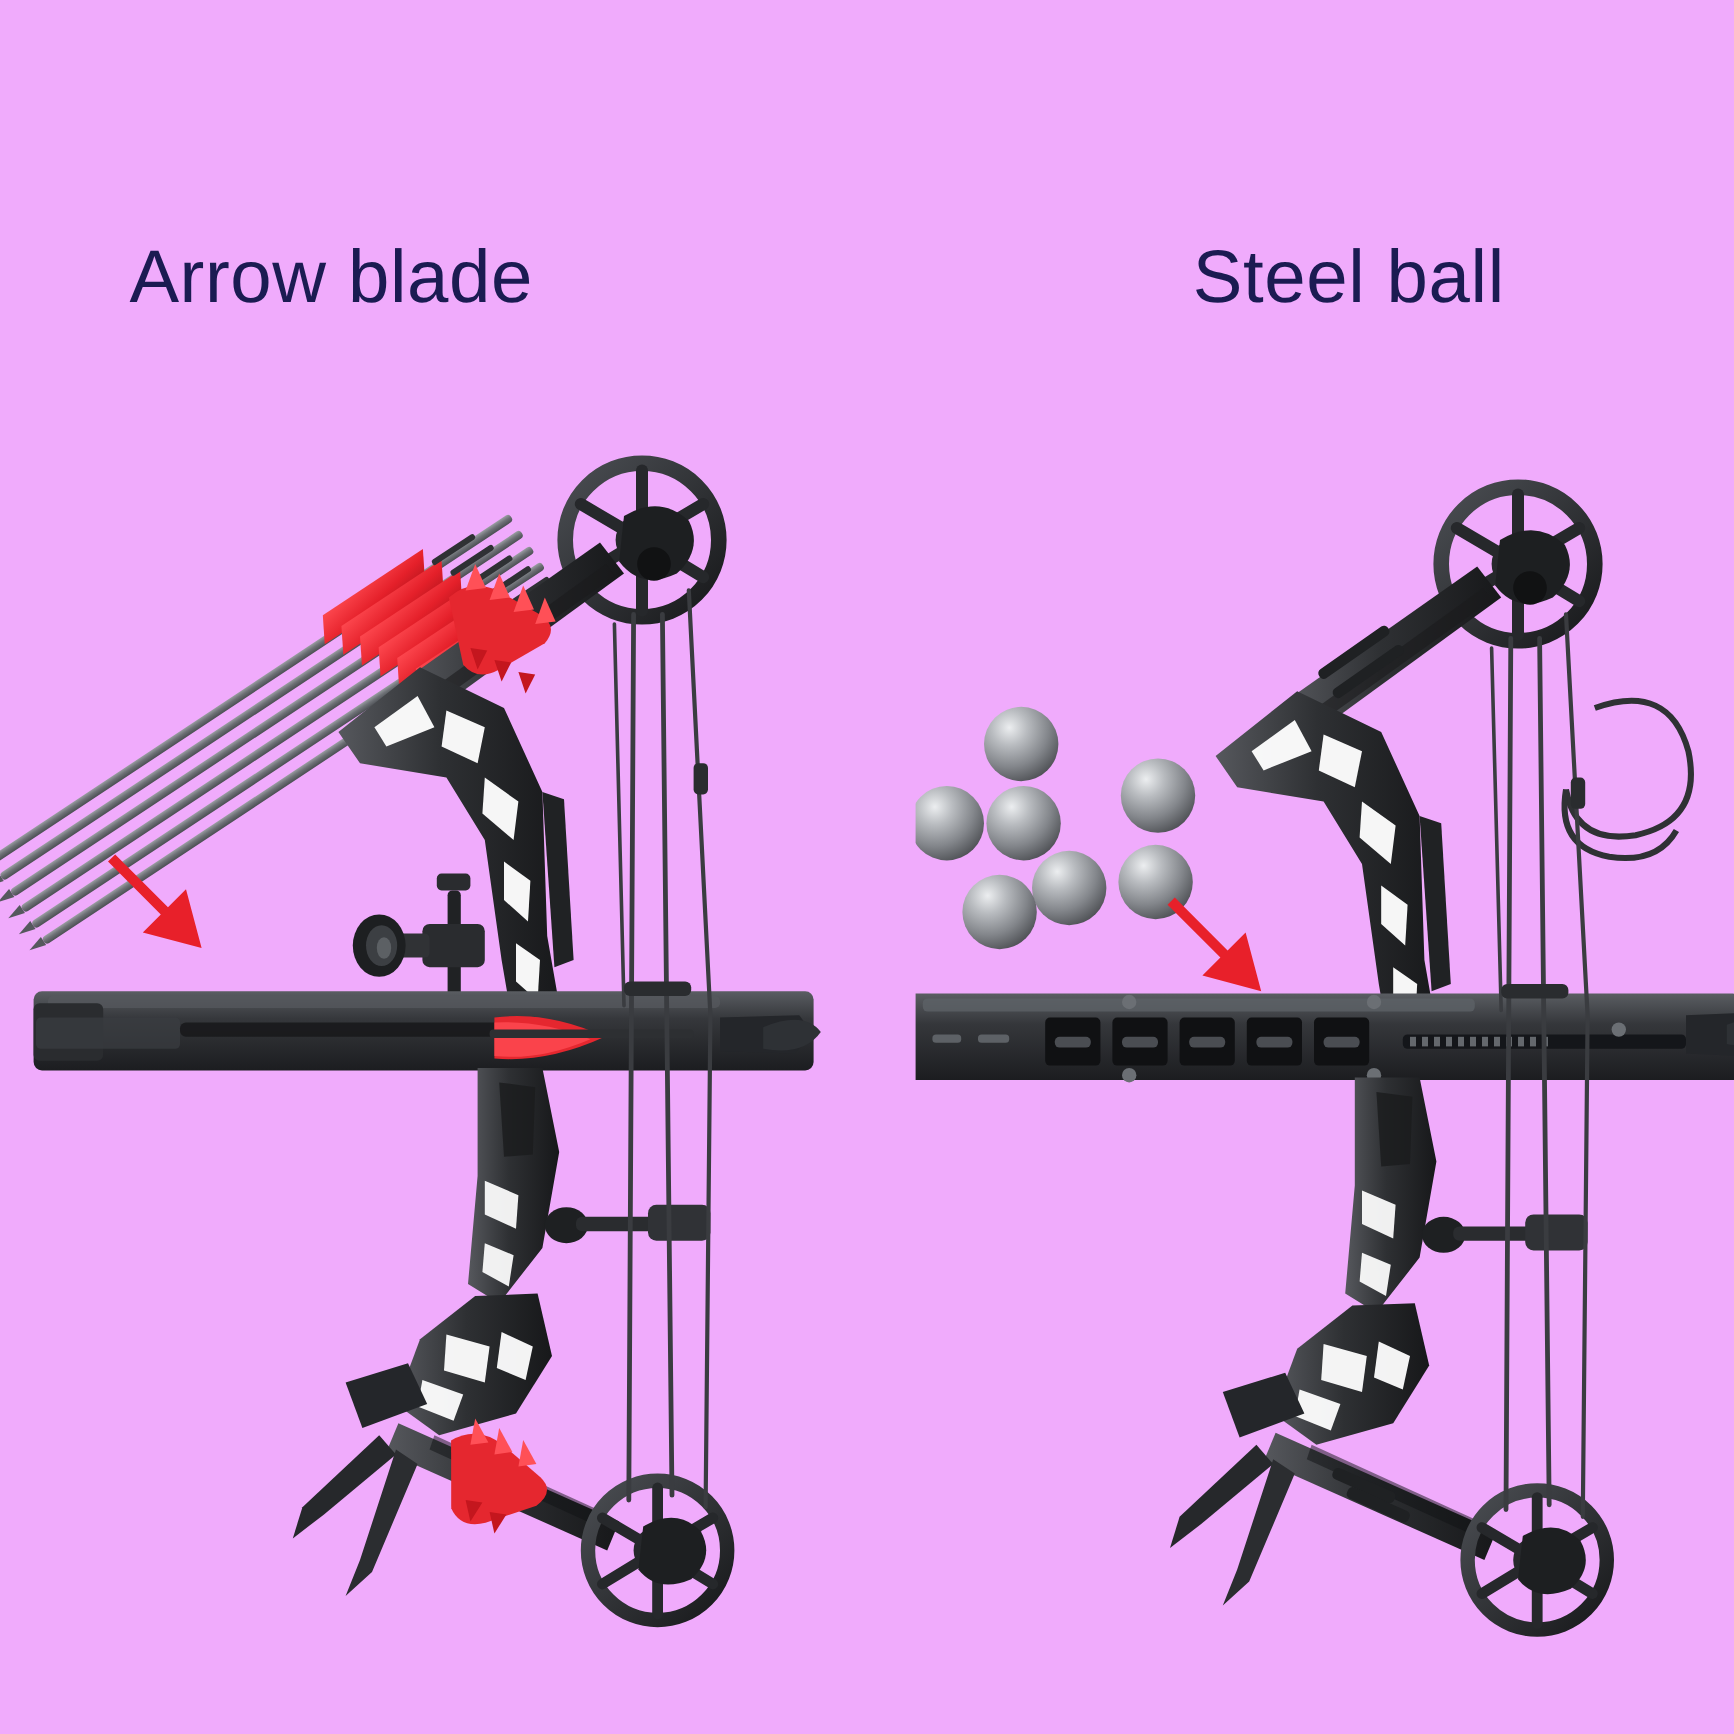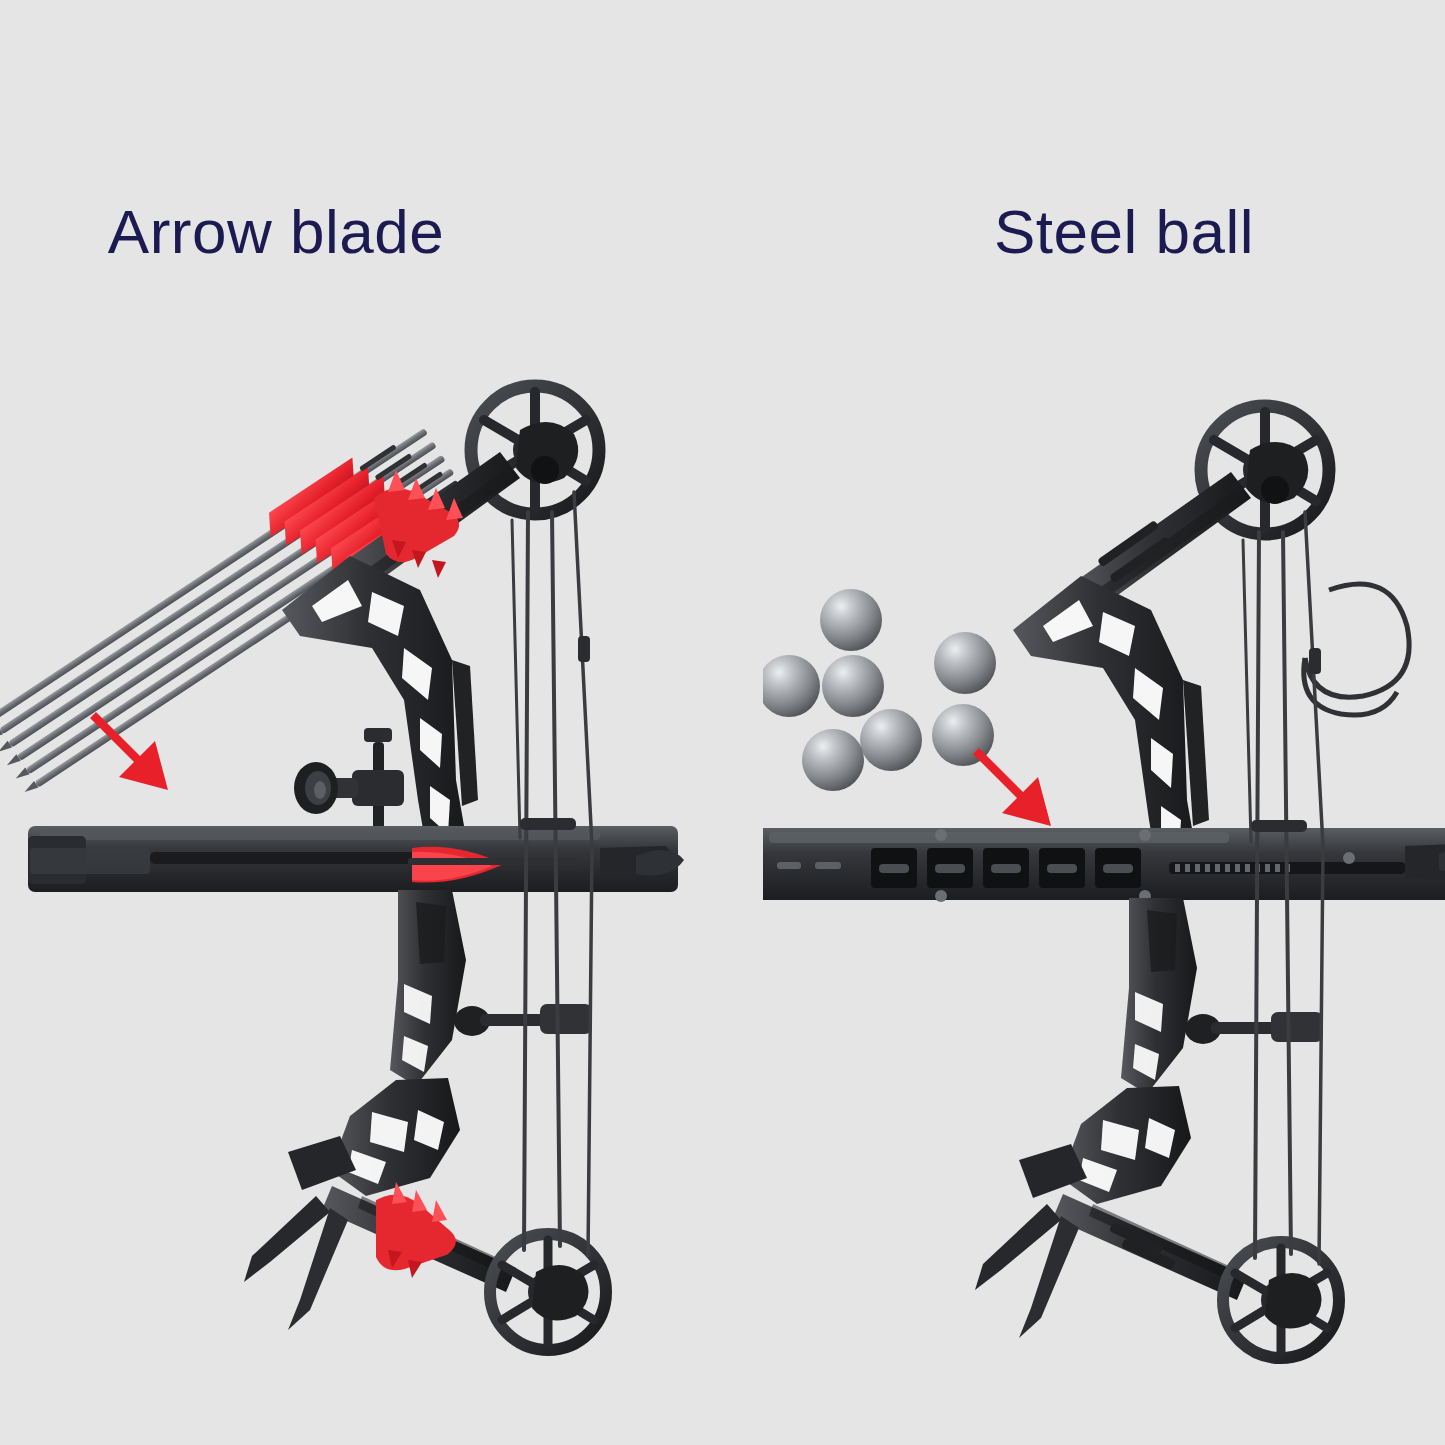--- a/index.html
+++ b/index.html
@@ -1,17 +1,17 @@
 <!DOCTYPE html>
 <html><head>
 <meta charset="utf-8">
 <style>
   html,body{margin:0;padding:0;background:#ffffff;}
   body{width:1445px;height:1445px;overflow:hidden;font-family:"Liberation Sans",sans-serif;}
-  #stage{position:relative;width:1445px;height:1445px;background:#e5e5e5;}
+  #stage{position:relative;width:1445px;height:1445px;background:#f0abfc;}
 
   .panel{position:absolute;top:0;height:1445px;width:722px;}
   #panel-left{left:0;}
   #panel-right{left:763px;}
 
   .panel-title{
     position:absolute;top:196px;width:100%;text-align:center;
     font-family:"Liberation Sans",sans-serif;
     font-size:62px;font-weight:400;letter-spacing:.5px;
     color:#1b1b52;white-space:nowrap;

